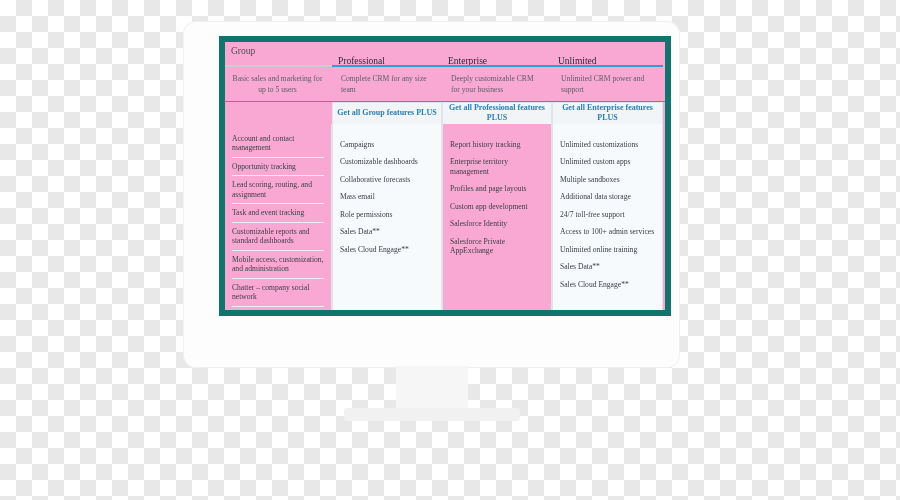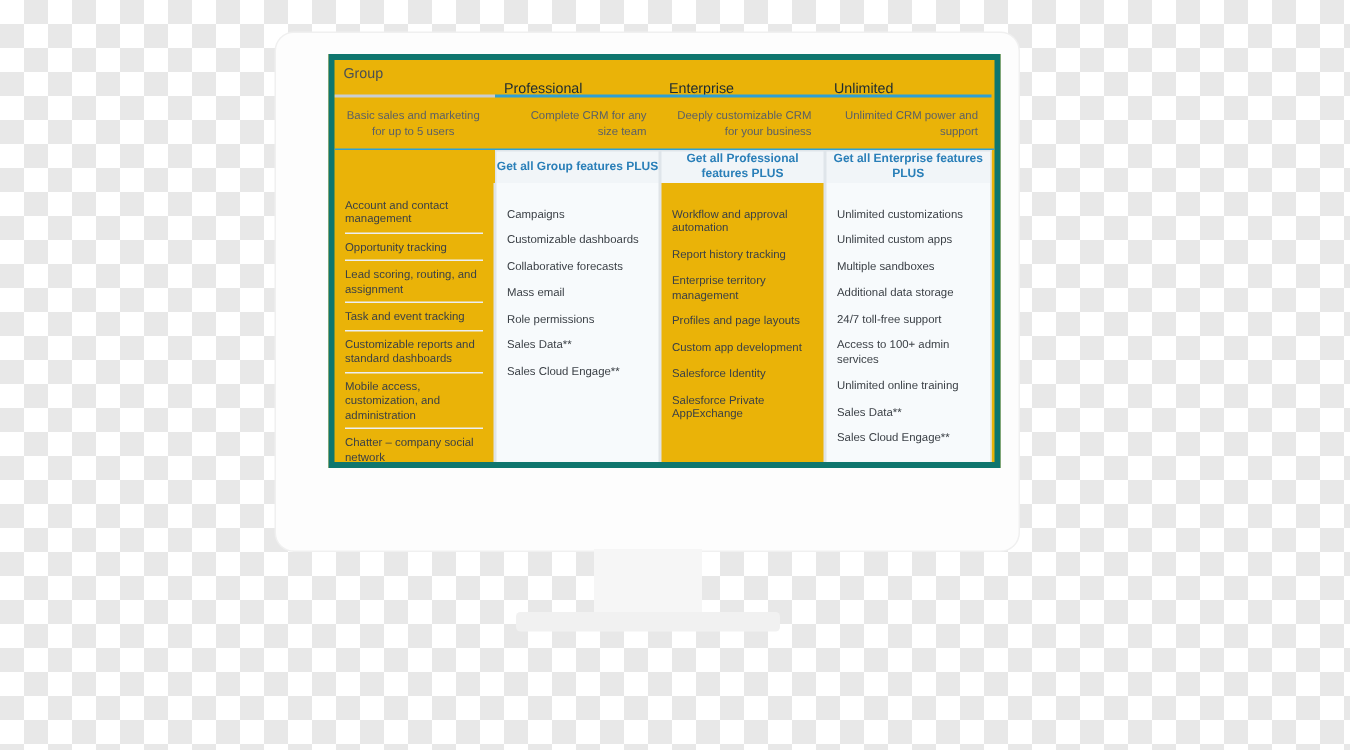--- a/index.html
+++ b/index.html
@@ -29,21 +29,21 @@
   #stand-neck{
     position:absolute;left:396px;top:366px;width:72px;height:45px;
     background:#f6f6f6;
   }
   #stand-base{
     position:absolute;left:344px;top:408px;width:176px;height:13px;
     background:#f1f1f1;border-radius:3px;
   }
   #screen{
     position:absolute;left:219px;top:36px;width:440px;height:268px;
-    background:#eab308;border:4px solid #0f766e;overflow:hidden;
+    background:#f9a8d4;border:6px solid #0f766e;overflow:hidden;font-family:Liberation Serif, serif;
   }
 
   
   .tbl{width:100%;height:100%;display:flex;flex-direction:column;}
   .row-head{display:flex;height:22px;}
   .col{box-sizing:border-box;}
   .col-group{width:107px;}
   .col-pro{width:110px;}
   .col-ent{width:110px;}
   .col-unl{width:111px;}
@@ -54,21 +54,21 @@
   .edition-label.hl{color:#1c2a33;margin-top:10px;}
 
   .underline-row{display:flex;height:3px;}
   .ul{height:2px;margin-top:1px;}
   .ul.plain{background:#c9ced2;}
   .ul.blue{background:#2e9fd4;}
 
   .row-desc{display:flex;min-height:34px;border-bottom:1px solid #2e9fd4;}
   .desc{
     font-size:7.6px;color:#5b6066;line-height:1.45;
-    text-align:right;padding:6px 9px 6px 9px;box-sizing:border-box;
+    text-align:left;padding:6px 9px 6px 9px;box-sizing:border-box;
   }
   .desc.left{text-align:center;padding-left:7px;}
 
   .row-plus{display:flex;height:30px;}
   .plus-cell{
     box-sizing:border-box;
     display:flex;align-items:center;justify-content:center;text-align:center;
     font-size:8px;font-weight:bold;color:#2a7fb8;line-height:1.3;
     background:#f1f5f8;border:1px solid #dfe5ea;border-bottom:none;
   }
@@ -157,21 +157,20 @@
         <div class="feat nb">Customizable dashboards</div>
         <div class="feat nb">Collaborative forecasts</div>
         <div class="feat nb">Mass email</div>
         <div class="feat nb">Role permissions</div>
         <div class="feat nb">Sales Data**</div>
         <div class="feat nb">Sales Cloud Engage**</div>
       </div>
 
       <div class="col col-ent body-cell">
         <div class="gap"></div>
-        <div class="feat nb">Workflow and approval automation</div>
         <div class="feat nb">Report history tracking</div>
         <div class="feat nb">Enterprise territory management</div>
         <div class="feat nb">Profiles and page layouts</div>
         <div class="feat nb">Custom app development</div>
         <div class="feat nb">Salesforce Identity</div>
         <div class="feat nb">Salesforce Private AppExchange</div>
       </div>
 
       <div class="col col-unl body-cell shaded">
         <div class="gap"></div>

